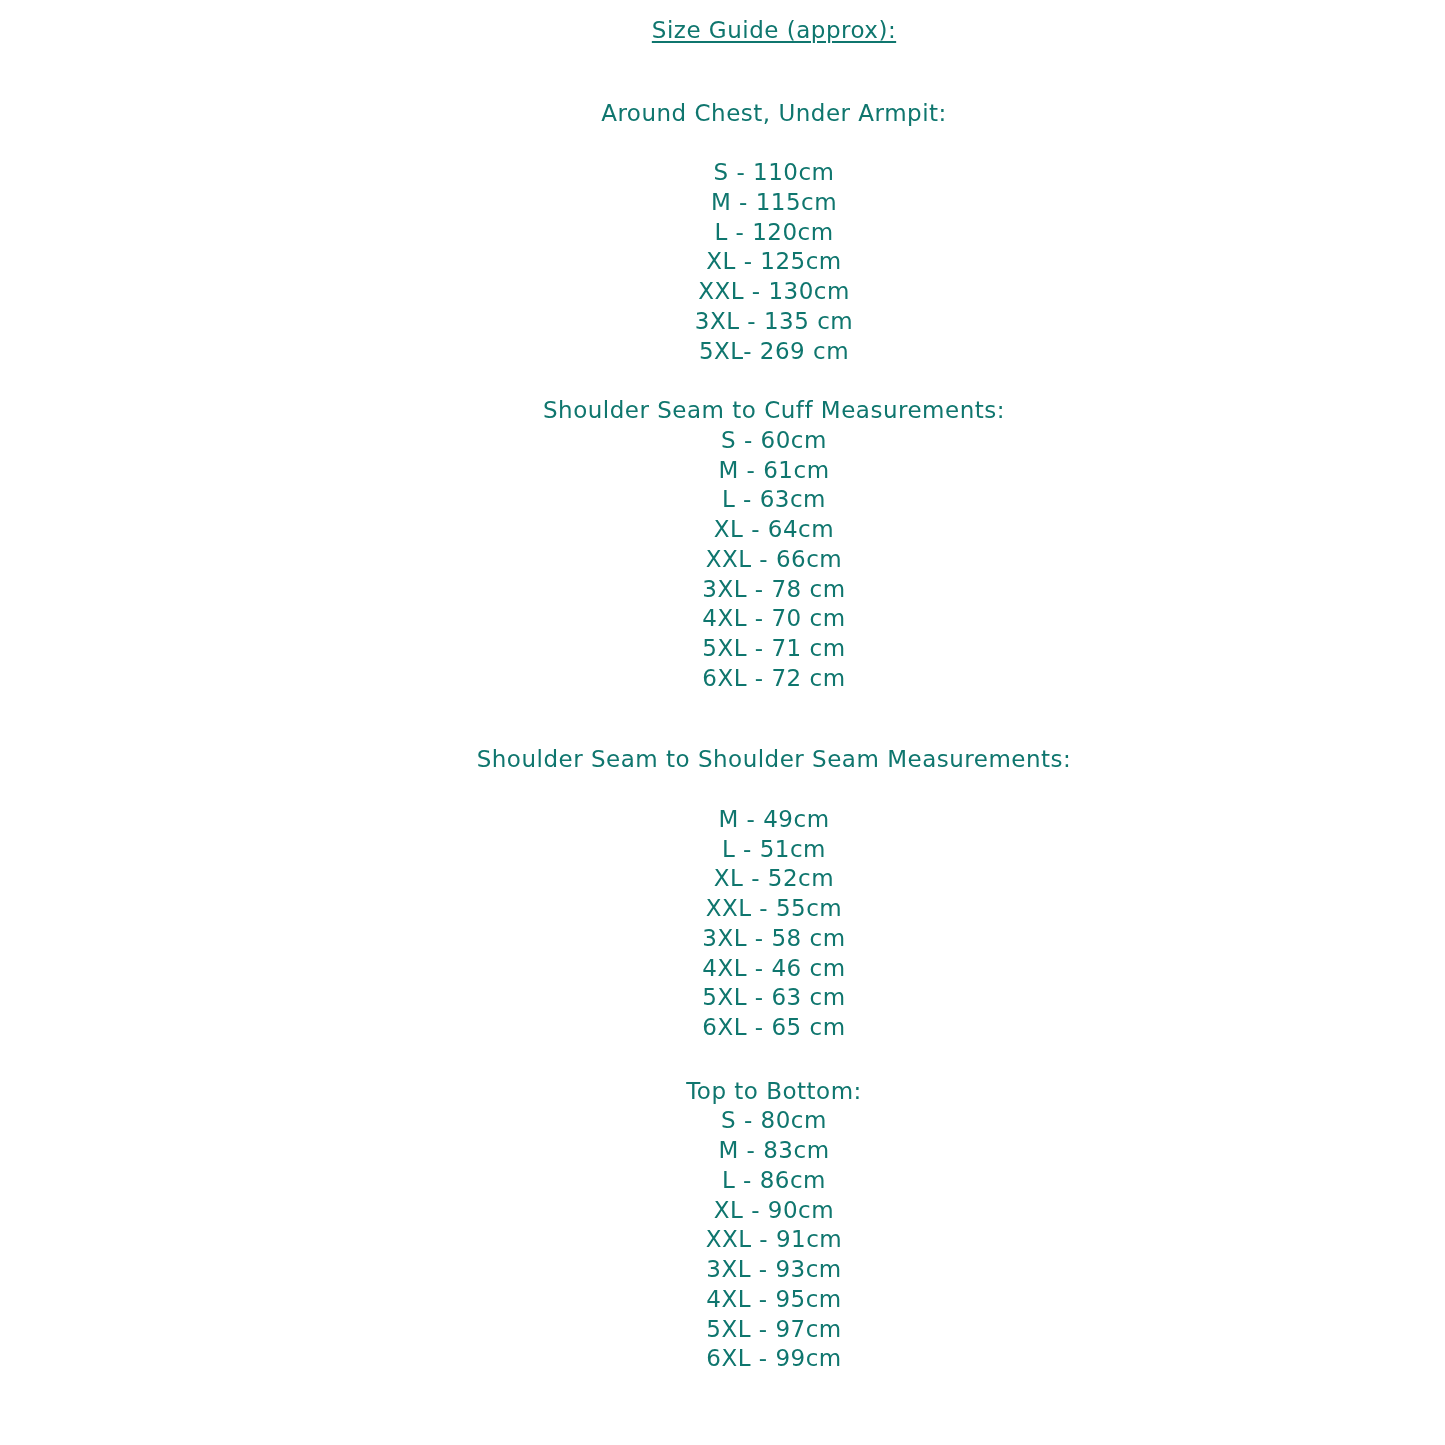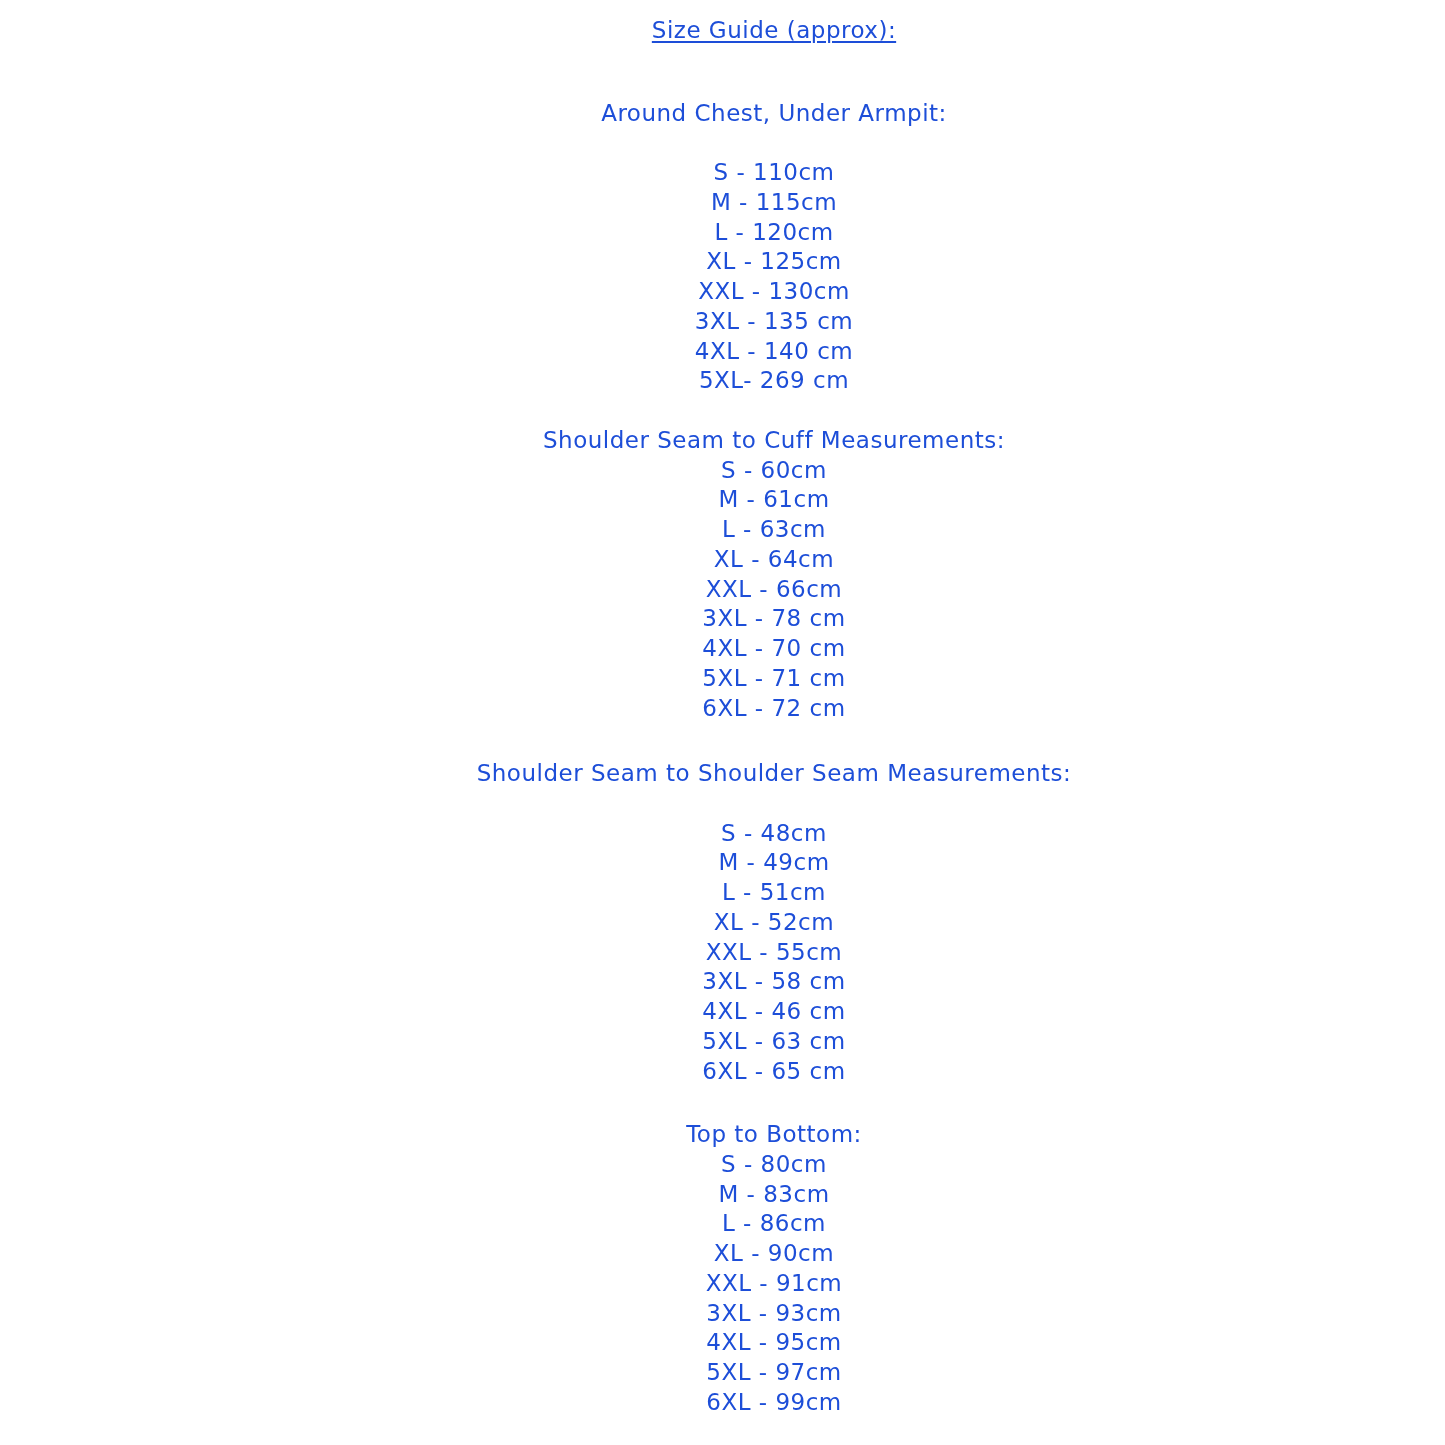--- a/index.html
+++ b/index.html
@@ -16,75 +16,73 @@
     box-sizing: border-box;
     width: 1445px;
     height: 1445px;
     padding-top: 16px;
     
     padding-left: 103px;
     text-align: center;
     font-family: "DejaVu Sans", "Liberation Sans", sans-serif;
     font-size: 23px;
     letter-spacing: 0.5px;
-    color: #1d4ed8;
+    color: #0f766e;
     background: #ffffff;
   }
   .line {
     height: 29.75px;
     line-height: 29.75px;
     white-space: pre;
   }
   .spacer {
     height: 29.75px;
   }
   .title {
     text-decoration: underline;
     text-underline-offset: 3px;
   }
   
   .mt5 { margin-top: 23px; }
-  .mt6 { margin-top: 6px; }
+  .mt6 { margin-top: 22px; }
   .mt4 { margin-top: 4px; }
 </style>
 </head>
 <body>
 
 <div class="page">
 
   <div class="line title">Size Guide (approx):</div>
   <div class="spacer"></div>
 
   <div class="line heading mt5">Around Chest, Under Armpit:</div>
   <div class="spacer"></div>
   <div class="line">S - 110cm</div>
   <div class="line">M - 115cm</div>
   <div class="line">L - 120cm</div>
   <div class="line">XL - 125cm</div>
   <div class="line">XXL - 130cm</div>
   <div class="line">3XL - 135 cm</div>
-  <div class="line">4XL - 140 cm</div>
   <div class="line">5XL- 269 cm</div>
   <div class="spacer"></div>
 
   <div class="line heading">Shoulder Seam to Cuff Measurements:</div>
   <div class="line">S - 60cm</div>
   <div class="line">M - 61cm</div>
   <div class="line">L - 63cm</div>
   <div class="line">XL - 64cm</div>
   <div class="line">XXL - 66cm</div>
   <div class="line">3XL - 78 cm</div>
   <div class="line">4XL - 70 cm</div>
   <div class="line">5XL - 71 cm</div>
   <div class="line">6XL - 72 cm</div>
   <div class="spacer"></div>
 
   <div class="line heading mt6">Shoulder Seam to Shoulder Seam Measurements:</div>
   <div class="spacer"></div>
-  <div class="line">S - 48cm</div>
   <div class="line">M - 49cm</div>
   <div class="line">L - 51cm</div>
   <div class="line">XL - 52cm</div>
   <div class="line">XXL - 55cm</div>
   <div class="line">3XL - 58 cm</div>
   <div class="line">4XL - 46 cm</div>
   <div class="line">5XL - 63 cm</div>
   <div class="line">6XL - 65 cm</div>
   <div class="spacer"></div>
 

